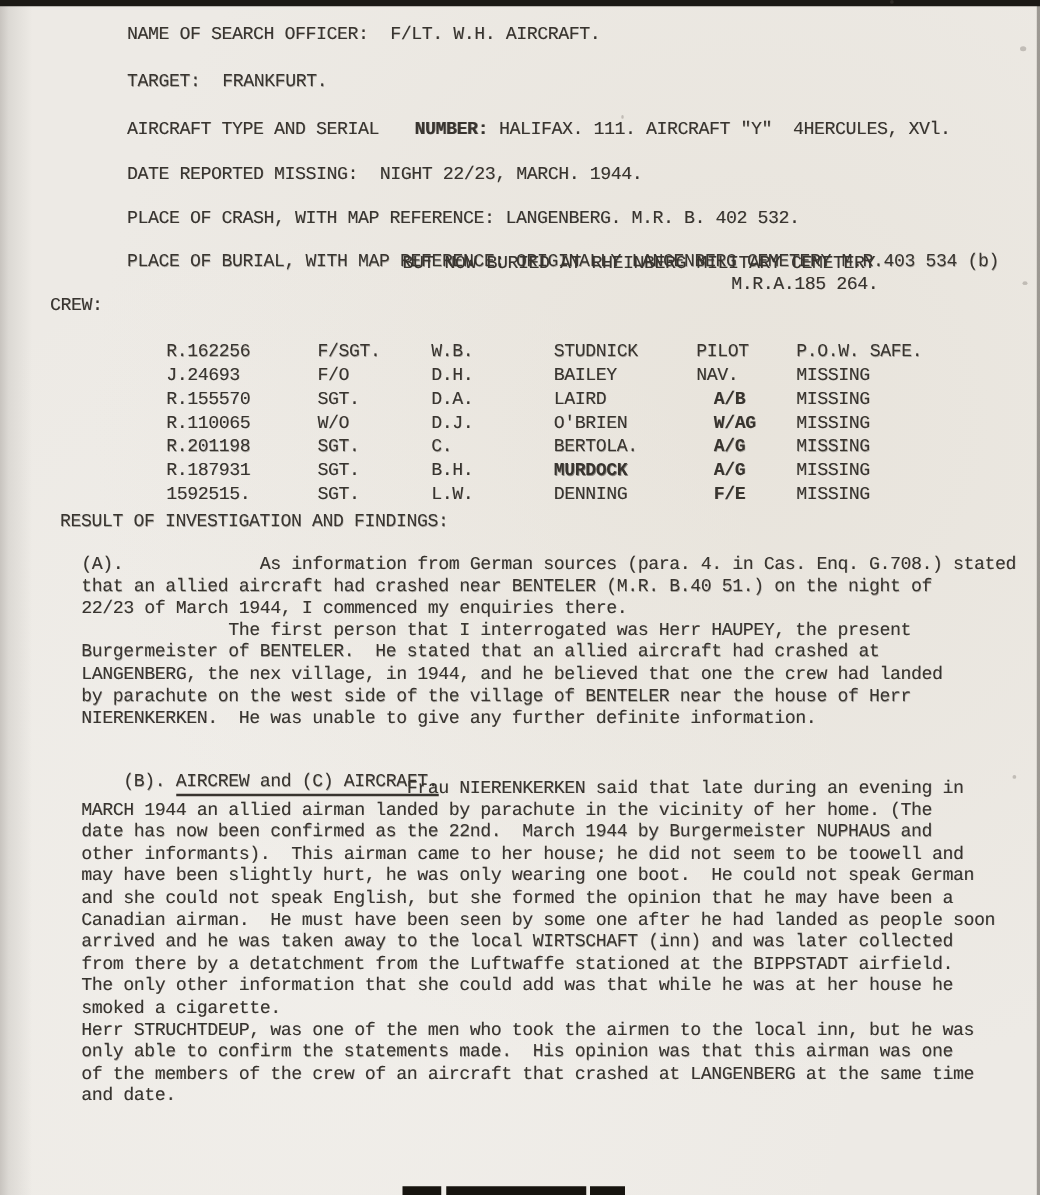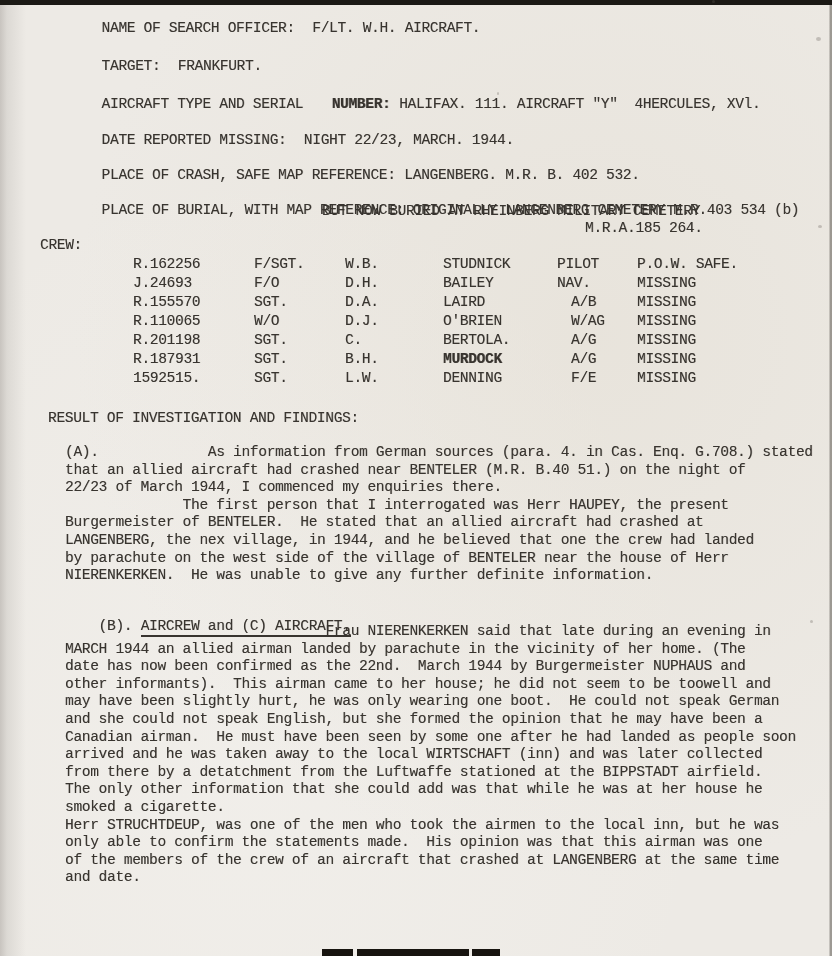--- a/index.html
+++ b/index.html
@@ -20,29 +20,29 @@
     color:#38342f;
     text-shadow:0.4px 0.3px 0 rgba(56,52,47,0.38);
   }
   .topbar{position:absolute;top:0;left:0;width:832px;height:5px;background:#1b1915;}
   .abs{position:absolute;white-space:pre;}
   .lbl{white-space:pre;padding-left:20px;}
   .val{white-space:pre;}
   .gap2{margin-left:2ch;}
   .gap1{margin-left:1ch;}
   .bold{font-weight:bold;text-shadow:0.6px 0.4px 0 rgba(40,36,31,0.5);}
-  .crew-table{position:absolute;top:256px;left:0;width:832px;}
+  .crew-table{position:absolute;top:274px;left:0;width:832px;}
   .crew-row{position:relative;height:19px;}
   .crew-row span{position:absolute;white-space:pre;}
   .c-num{left:133px;}
   .c-rank{left:254px;}
   .c-init{left:345px;}
   .c-surname{left:443px;}
   .c-duty{left:557px;}
-  .crew-row.slashed .c-duty{left:571px;}
+  .crew-row.slashed .c-duty{left:571px;font-weight:bold;}
   .c-status{left:637px;}
   .para{position:absolute;white-space:pre;line-height:17.6px;}
   .b-underline{border-bottom:2px solid #38342f;padding-bottom:1px;margin-top:33px;}
   .speck{position:absolute;border-radius:50%;background:rgba(96,90,82,0.3);}
   .bottom-bar{position:absolute;background:#17140f;height:7px;bottom:0;}
 </style>
 </head>
 <body>
 
 <div class="page">
@@ -59,21 +59,21 @@
 
   <div class="abs" style="top:80px;left:48px;">
     <span class="lbl">AIRCRAFT TYPE AND SERIAL </span><span class="lbl bold">NUMBER:</span><span class="val gap1">HALIFAX. 111. AIRCRAFT "Y"  4HERCULES, XVl.</span>
   </div>
 
   <div class="abs" style="top:116px;left:48px;">
     <span class="lbl">DATE REPORTED MISSING:</span><span class="val gap2">NIGHT 22/23, MARCH. 1944.</span>
   </div>
 
   <div class="abs" style="top:151px;left:48px;">
-    <span class="lbl">PLACE OF CRASH, SAFE MAP REFERENCE:</span><span class="val gap1">LANGENBERG. M.R. B. 402 532.</span>
+    <span class="lbl">PLACE OF CRASH, WITH MAP REFERENCE:</span><span class="val gap1">LANGENBERG. M.R. B. 402 532.</span>
   </div>
 
   <div class="abs" style="top:186px;left:48px;">
     <span class="lbl">PLACE OF BURIAL, WITH MAP REFERENCE:</span><span class="val gap1">ORIGINALLY LANGENBERG CEMETERY M.R.403 534 (b)</span>
   </div>
   <div class="abs" style="top:203px;left:322px;">BUT NOW BURIED AT RHEINBERG MILITARY CEMETERY</div>
   <div class="abs" style="top:220px;left:585px;">M.R.A.185 264.</div>
 
   <div class="abs" style="top:237px;left:40px;">CREW:</div>
 

